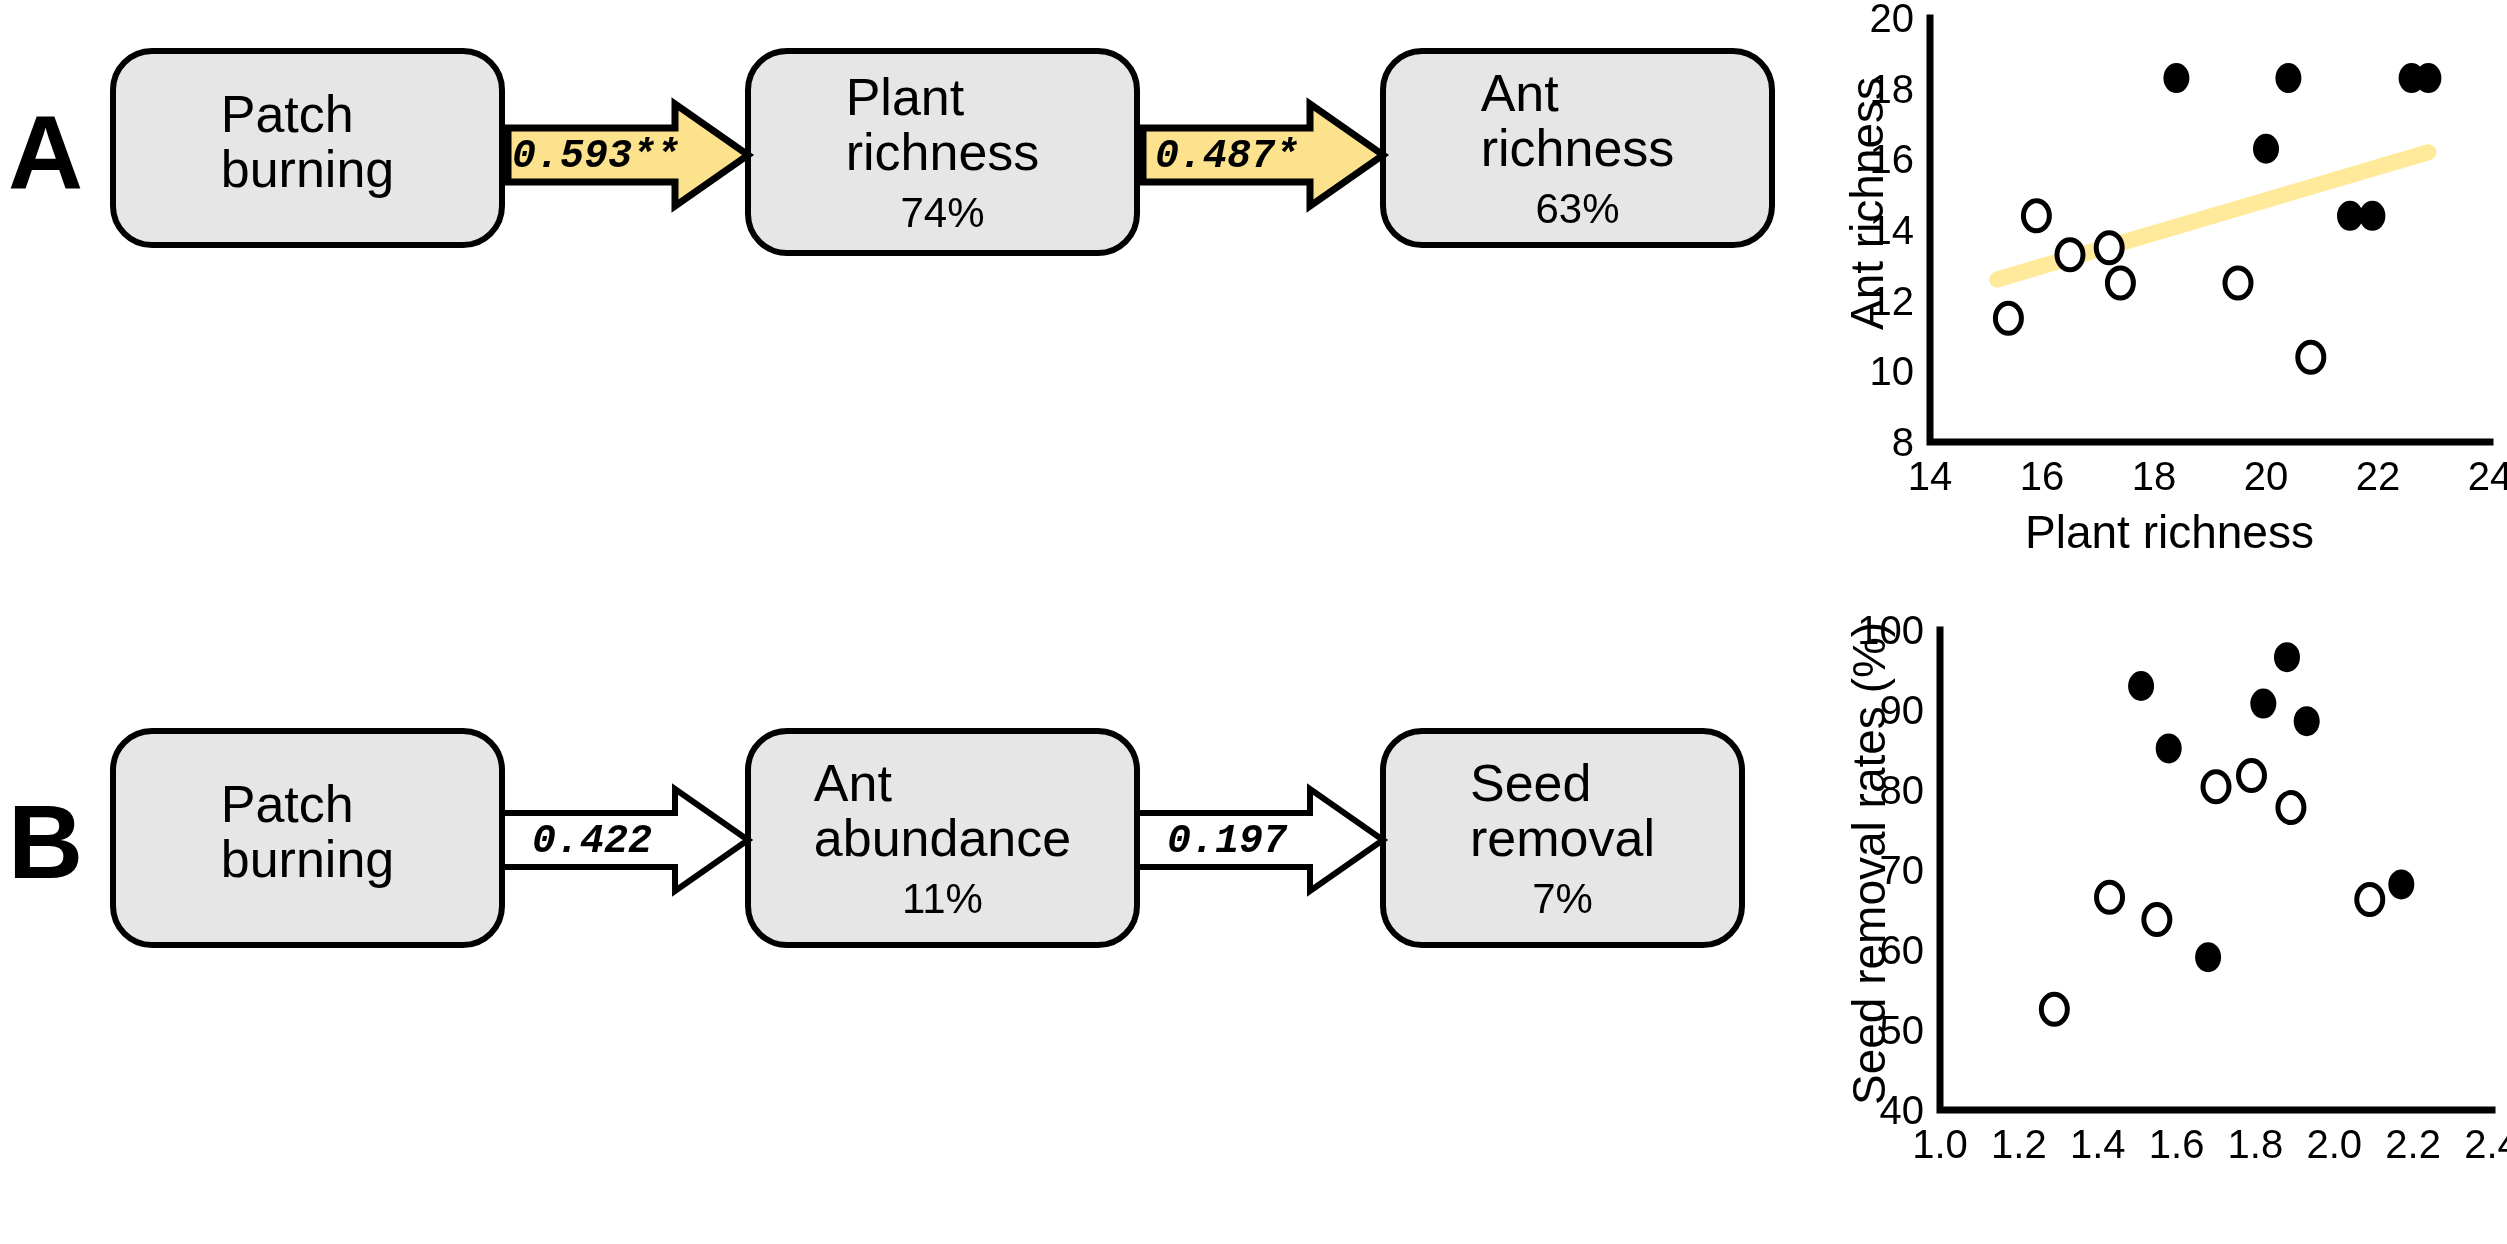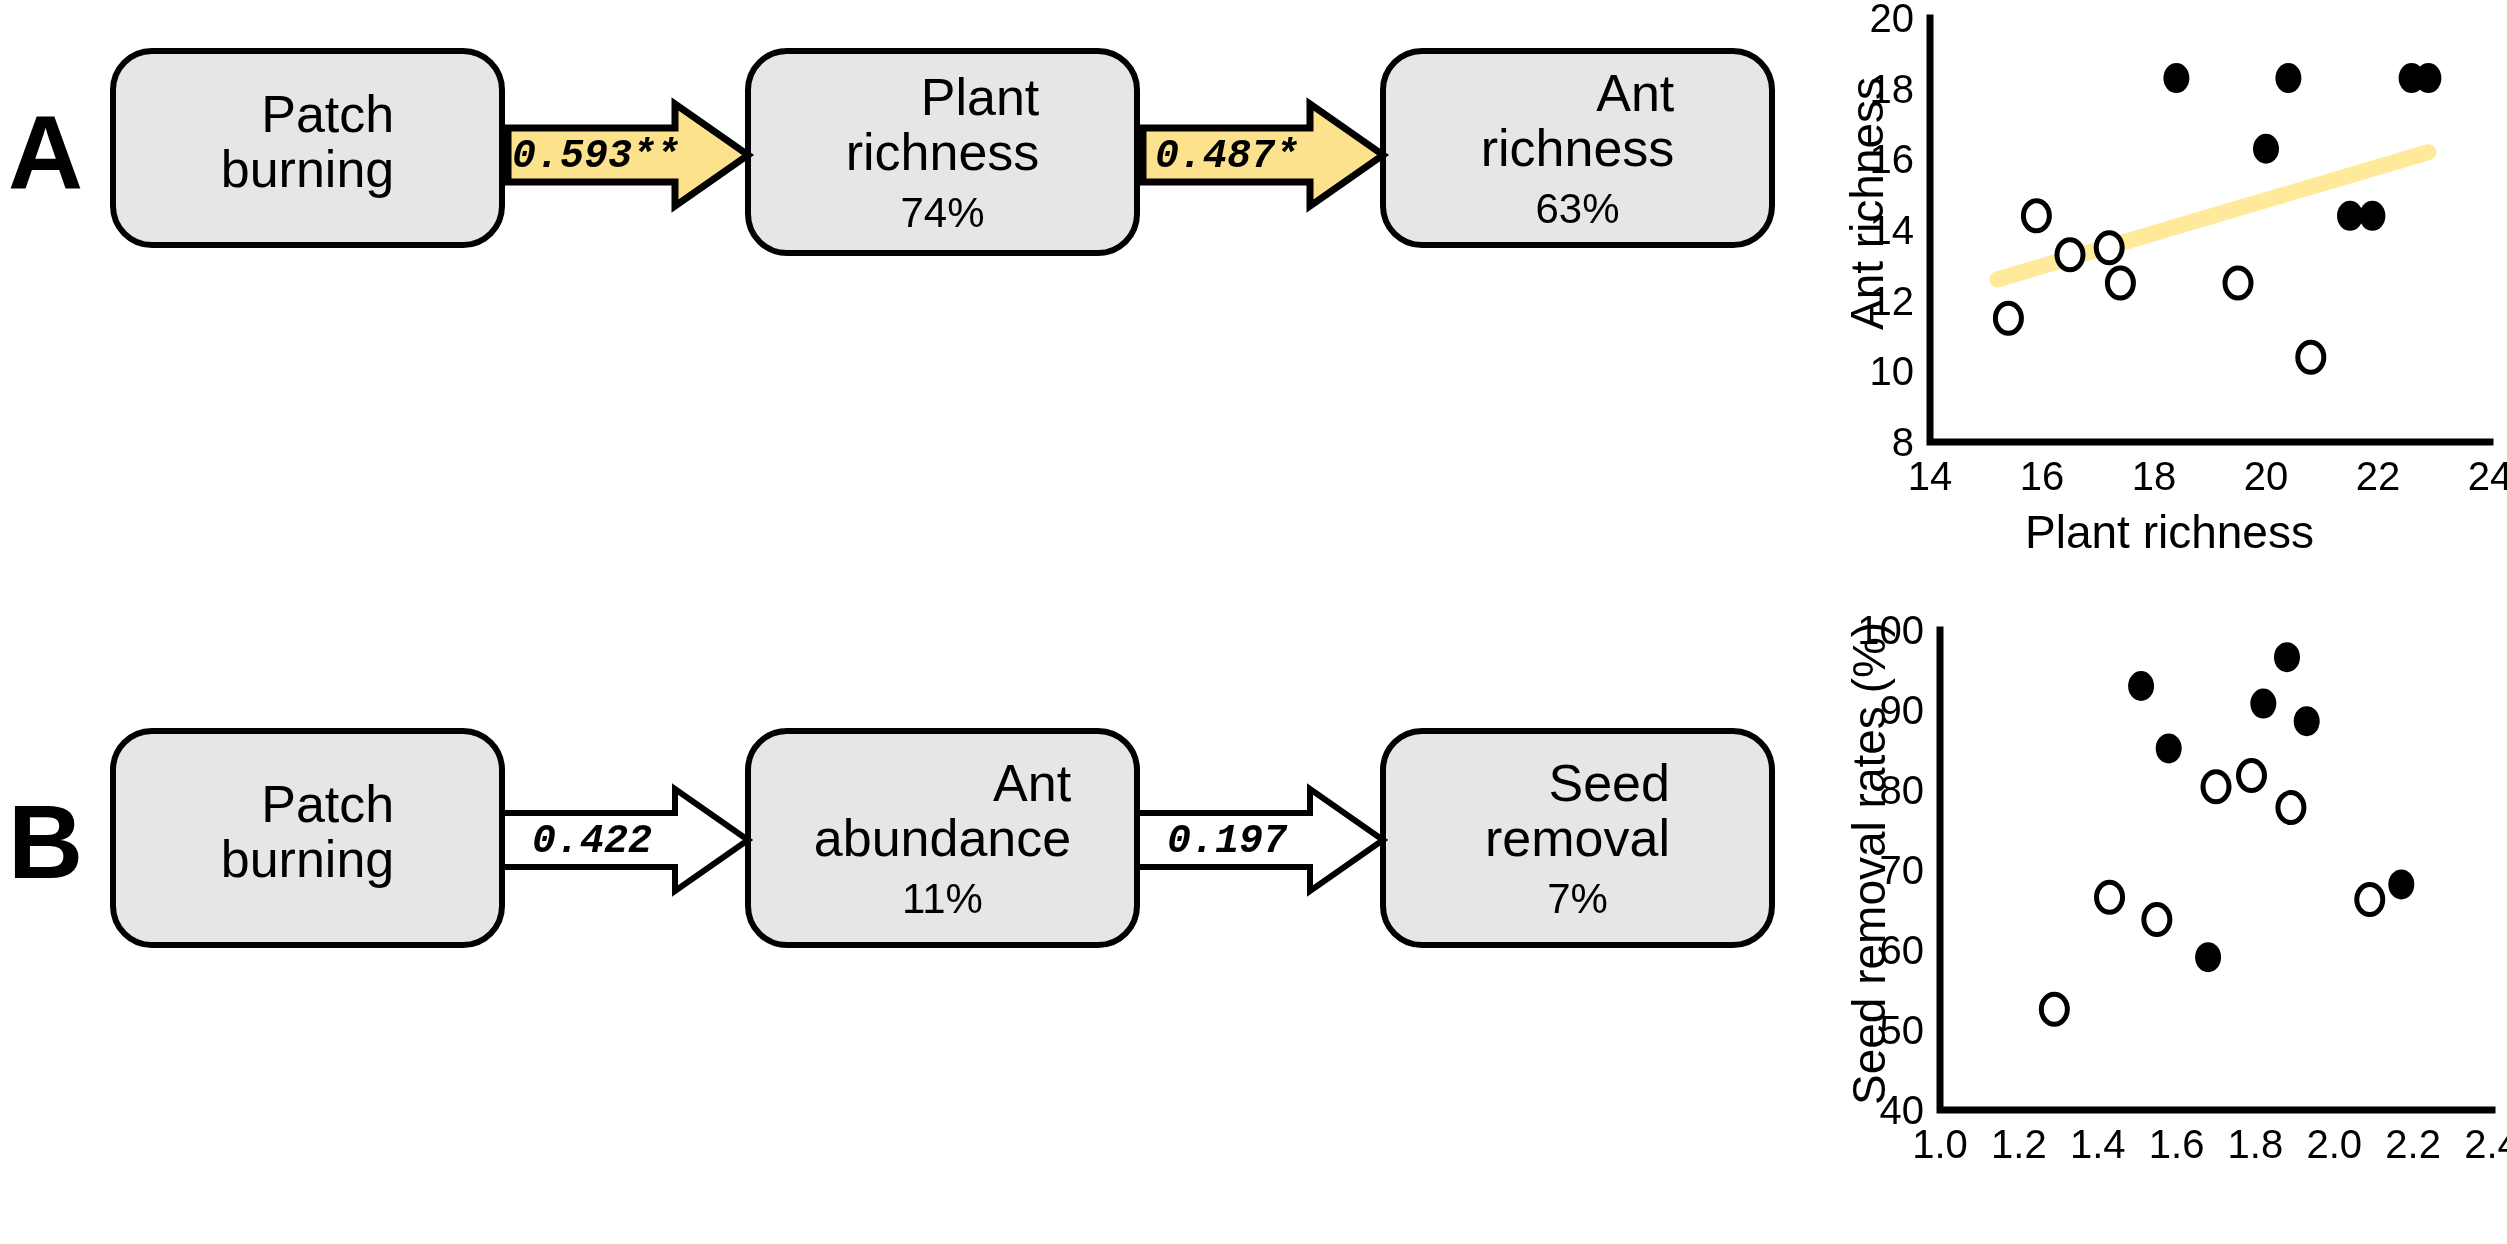--- a/index.html
+++ b/index.html
@@ -13,21 +13,21 @@
     font-family:"Liberation Sans",sans-serif;color:#000;
   }
 
   
   .sem-box{
     position:absolute;background:#e6e6e6;border:6px solid #000;border-radius:42px;
     display:flex;flex-direction:column;align-items:center;justify-content:center;
     box-sizing:border-box;
   }
   .sem-box .bx-label{
-    font-size:52px;line-height:1.05;text-align:right;white-space:pre-line;
+    font-size:52px;line-height:1.05;text-align:left;white-space:pre-line;
     font-family:"Liberation Sans",sans-serif;
   }
   .sem-box .bx-pct{
     font-size:42px;line-height:1;margin-top:12px;text-align:center;
     font-family:"Liberation Sans",sans-serif;
   }
 
   
   .sem-arrow{position:absolute;}
   .sem-arrow svg{display:block;overflow:visible;}
@@ -96,21 +96,21 @@
 burning</div>
     <div class="bx-pct"></div>
   </div>
 
   <div class="sem-box" style="left:745px;top:48px;width:395px;height:220px;">
     <div class="bx-label">Ant
 abundance</div>
     <div class="bx-pct">11%</div>
   </div>
 
-  <div class="sem-box" style="left:1380px;top:48px;width:395px;height:220px;">
+  <div class="sem-box" style="left:1380px;top:48px;width:365px;height:220px;">
     <div class="bx-label">Seed
 removal</div>
     <div class="bx-pct">7%</div>
   </div>
 
   <div class="sem-arrow" style="left:505px;top:105px;width:248px;height:110px;">
     <svg width="248" height="110" viewBox="0 0 248 110">
       <path d="M0 28 L170 28 L170 4 L243 55 L170 106 L170 82 L0 82" fill="#ffffff" stroke="#000" stroke-width="6" stroke-linejoin="miter"></path>
     </svg>
   </div>

